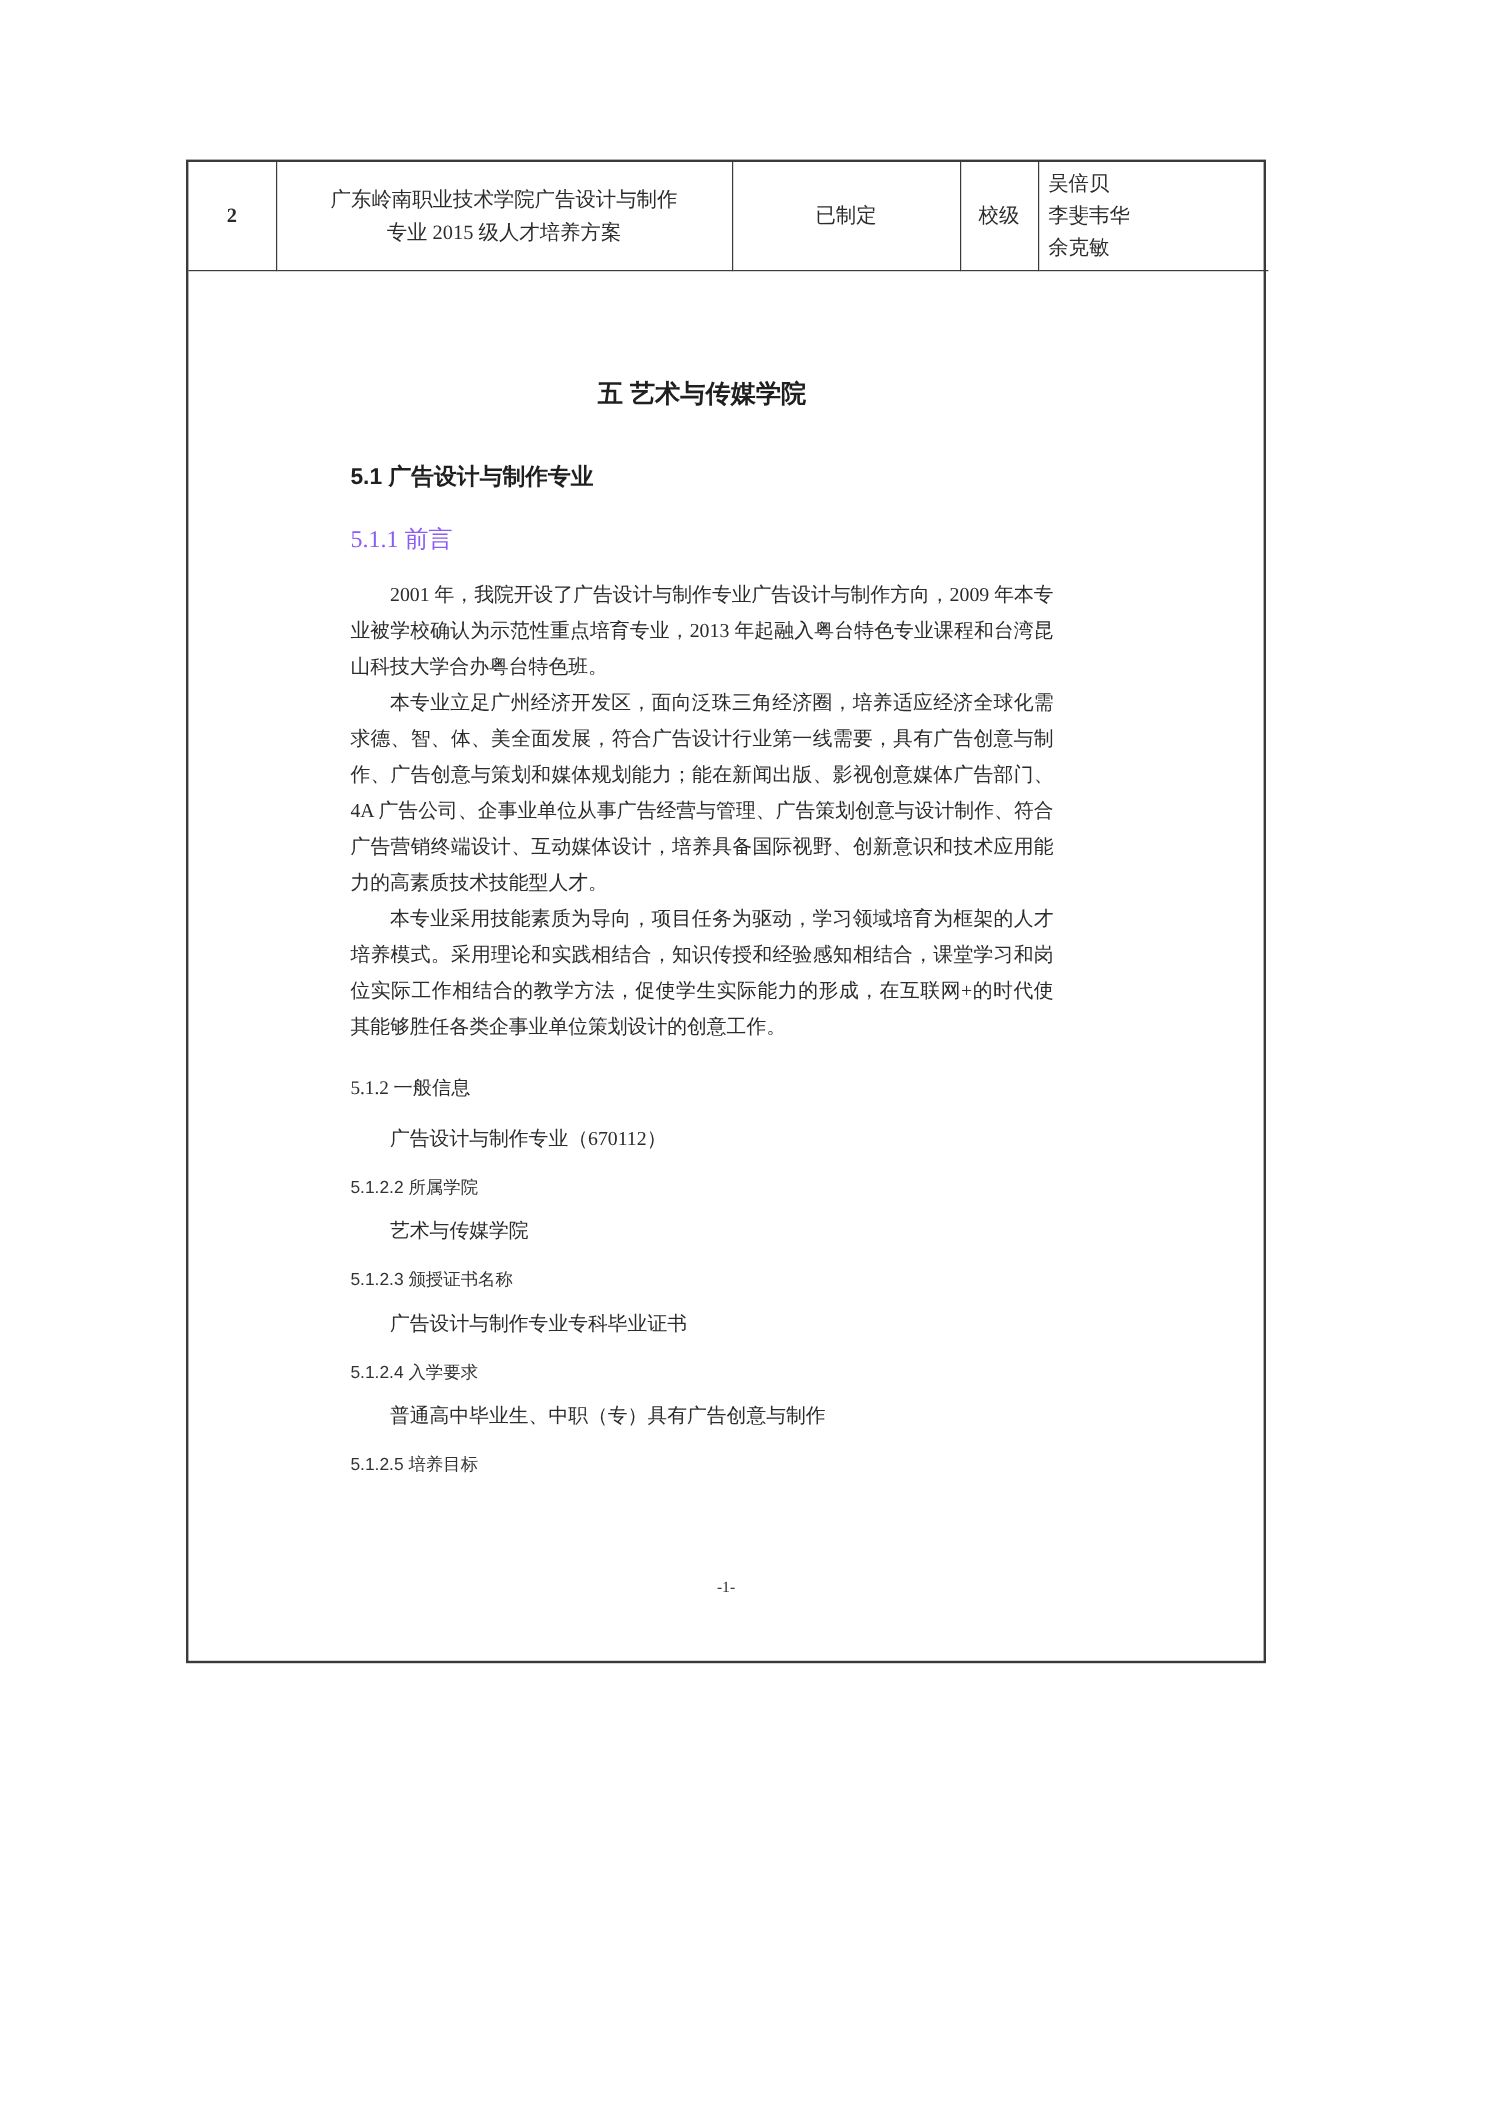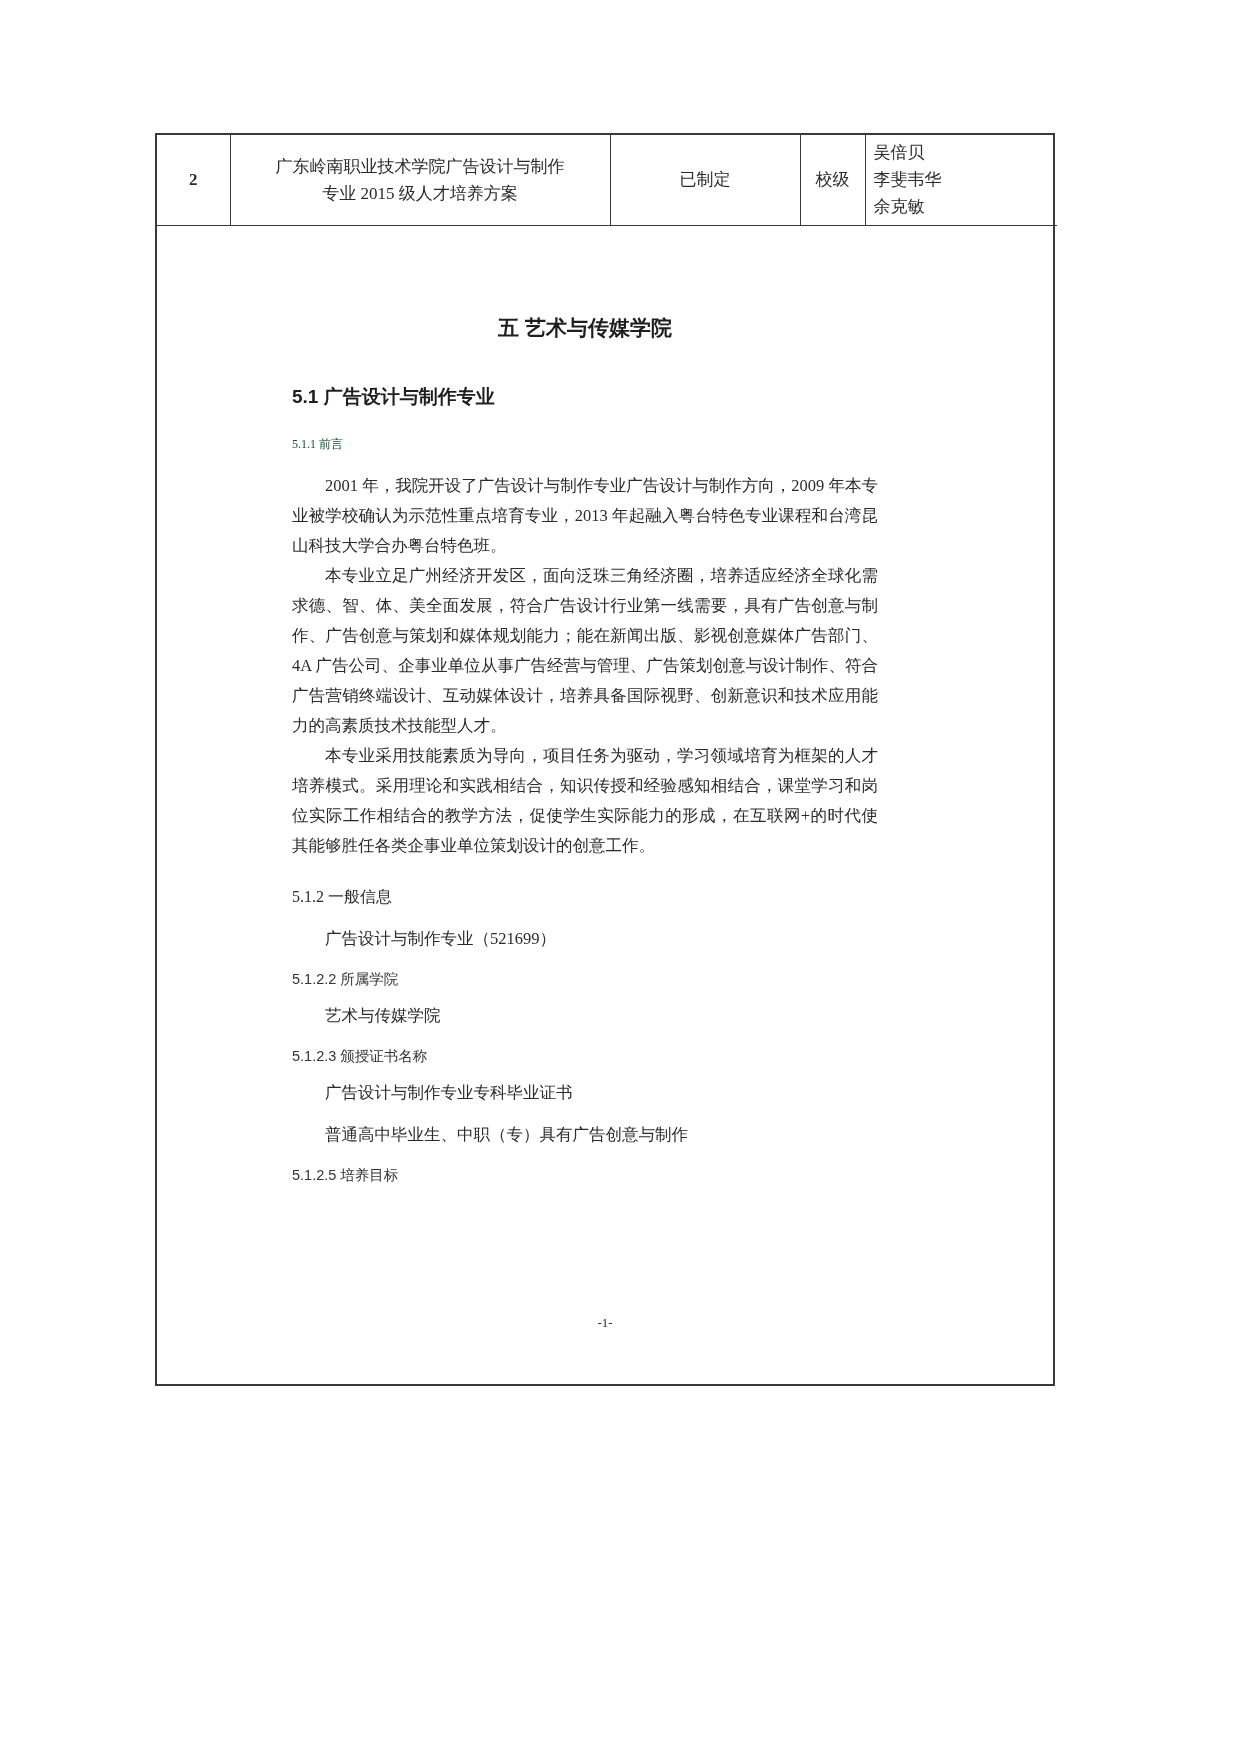--- a/index.html
+++ b/index.html
@@ -64,23 +64,23 @@
   }
   .section-title {
     margin: 0 0 26px 0;
     font-family: "Liberation Sans", "DejaVu Sans", sans-serif;
     font-weight: bold;
     font-size: 19px;
     color: #1f1f1f;
   }
   .sub-heading {
     margin: 0 0 18px 0;
-    font-size: 12px;
+    font-size: 20px;
     font-weight: normal;
-    color: #14532d;
+    color: #8b5cf6;
     font-family: Liberation Serif, serif;
   }
   .para {
     margin: 0;
     font-size: 16.5px;
     line-height: 30px;
     text-align: justify;
     text-indent: 33px;
     color: #2b2b2b;
   }
@@ -145,34 +145,35 @@
 
     <h3 class="sub-heading">5.1.1 前言</h3>
 
     <p class="para">2001 年，我院开设了广告设计与制作专业广告设计与制作方向，2009 年本专业被学校确认为示范性重点培育专业，2013 年起融入粤台特色专业课程和台湾昆山科技大学合办粤台特色班。</p>
     <p class="para">本专业立足广州经济开发区，面向泛珠三角经济圈，培养适应经济全球化需求德、智、体、美全面发展，符合广告设计行业第一线需要，具有广告创意与制作、广告创意与策划和媒体规划能力；能在新闻出版、影视创意媒体广告部门、4A 广告公司、企事业单位从事广告经营与管理、广告策划创意与设计制作、符合广告营销终端设计、互动媒体设计，培养具备国际视野、创新意识和技术应用能力的高素质技术技能型人才。</p>
     <p class="para">本专业采用技能素质为导向，项目任务为驱动，学习领域培育为框架的人才培养模式。采用理论和实践相结合，知识传授和经验感知相结合，课堂学习和岗位实际工作相结合的教学方法，促使学生实际能力的形成，在互联网+的时代使其能够胜任各类企事业单位策划设计的创意工作。</p>
 
     <h3 class="general-heading">5.1.2 一般信息</h3>
 
     <div>
-      <div class="info-value">广告设计与制作专业（521699）</div>
+      <div class="info-value">广告设计与制作专业（670112）</div>
     </div>
 
     <div>
       <div class="info-heading">5.1.2.2 所属学院</div>
       <div class="info-value">艺术与传媒学院</div>
     </div>
 
     <div>
       <div class="info-heading">5.1.2.3 颁授证书名称</div>
       <div class="info-value">广告设计与制作专业专科毕业证书</div>
     </div>
 
     <div>
+      <div class="info-heading">5.1.2.4 入学要求</div>
       <div class="info-value">普通高中毕业生、中职（专）具有广告创意与制作</div>
     </div>
 
     <div class="info-heading">5.1.2.5 培养目标</div>
 
     <div class="page-number">-1-</div>
 
   </div>
 </div>
 

